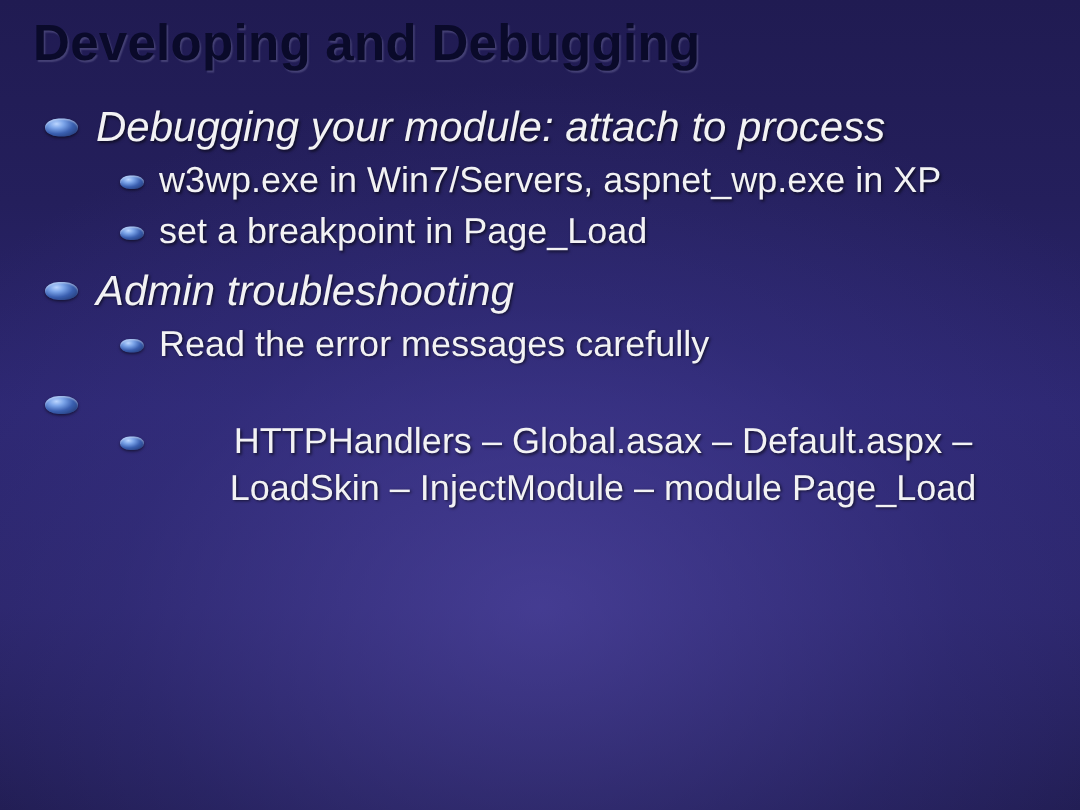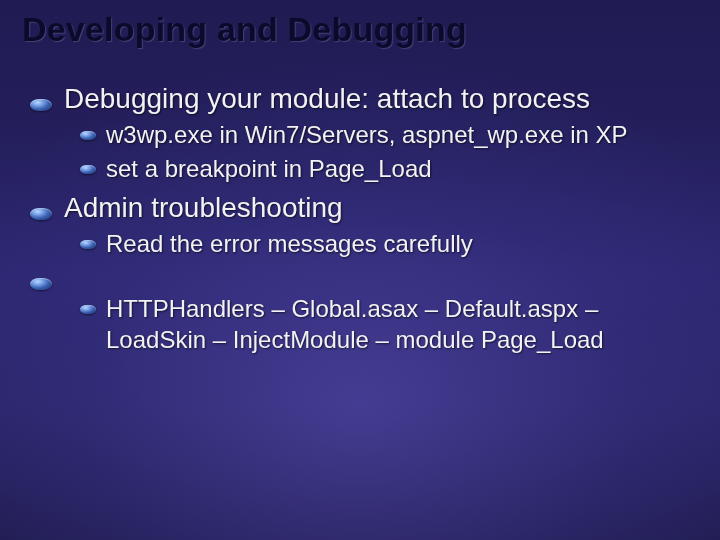--- a/index.html
+++ b/index.html
@@ -26,44 +26,46 @@
         #1e1a4c 100%);
     box-sizing: border-box;
     padding: 10px 22px 20px 22px;
     color: #fff;
   }
   .title {
     font-size: 34px;
     font-weight: bold;
     color: #0a0a2a;
     letter-spacing: 0.2px;
-    margin: 0 0 32px 0;
+    margin: 0 0 18px 0;
     text-shadow: 1px 1px 1px rgba(180,180,220,0.25);
   }
   .lvl1 {
     display: flex;
-    align-items: center;
+    align-items: flex-start;
     margin: 6px 0 4px 8px;
+    font-style: italic;
   }
   .lvl1 .text {
     font-size: 28px;
     color: #f2f2f4;
     line-height: 1.25;
     text-shadow: 1px 1px 2px rgba(0,0,0,0.6);
   }
   .lvl2 {
     display: flex;
     align-items: flex-start;
     margin: 3px 0 3px 58px;
   }
   .lvl2 .text {
     font-size: 24px;
     color: #f2f2f4;
     line-height: 1.28;
     text-shadow: 1px 1px 2px rgba(0,0,0,0.6);
+    text-align: center;
   }
   .bullet {
     flex: 0 0 auto;
     width: 22px;
     height: 12px;
     margin-top: 12px;
     margin-right: 12px;
     border-radius: 50% / 60%;
     background: radial-gradient(ellipse at 35% 30%,
       #bcd6ff 0%, #7aa3e8 25%, #3a5fb0 55%, #1a2d60 100%);

